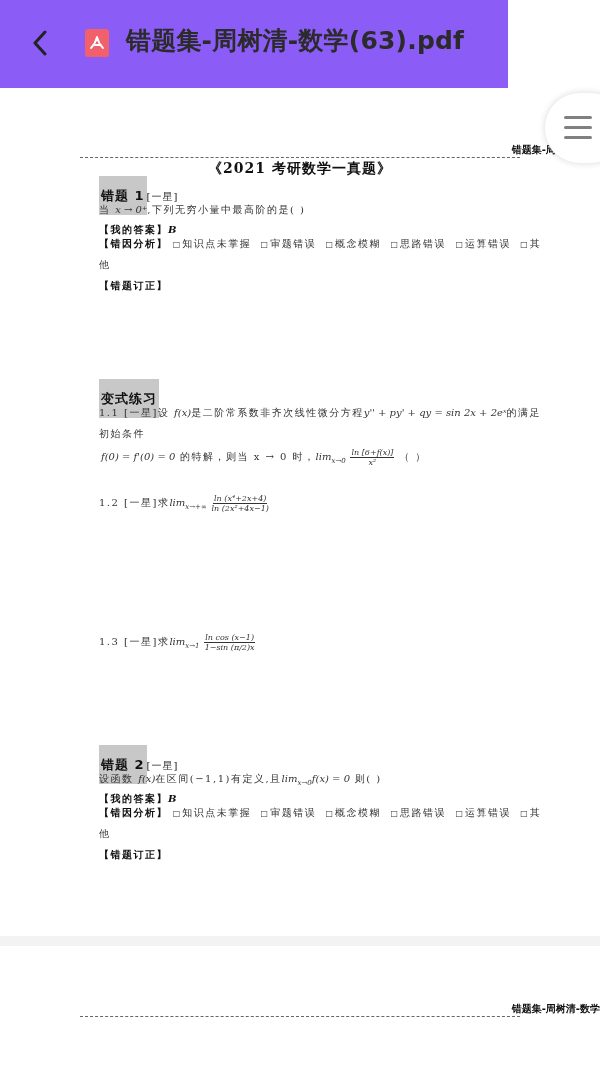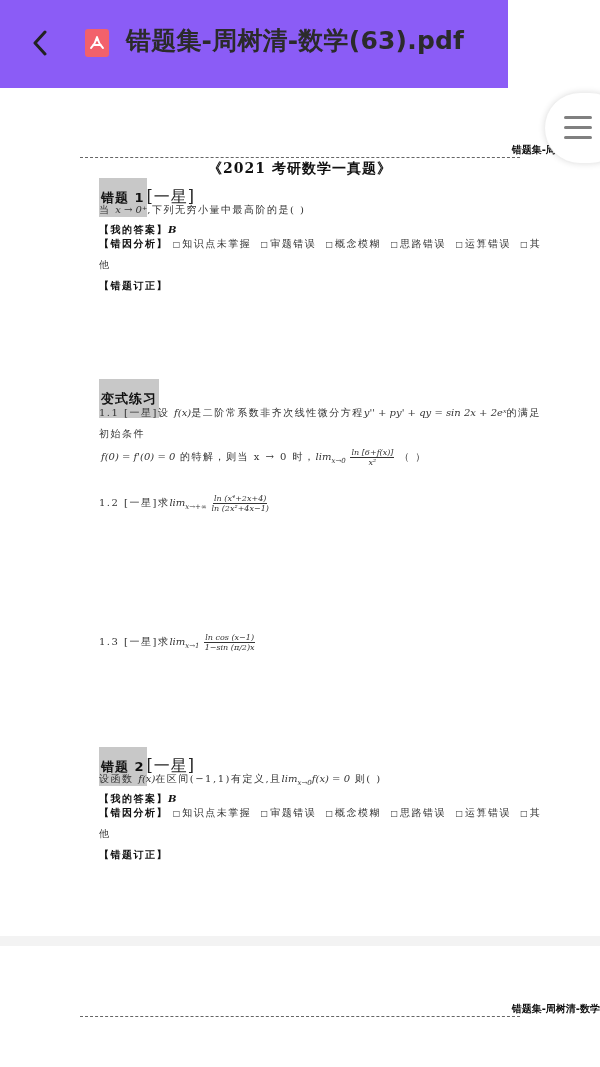--- a/index.html
+++ b/index.html
@@ -66,21 +66,21 @@
   .txt {
     position: absolute; left: 99px; font-size: 10px; color: #333;
     white-space: nowrap; letter-spacing: 1.5px;
   }
   .bold { font-weight: bold; color: #111; }
   .hl {
     background: #c8c8c8; font-weight: bold; color: #111;
     font-family: "DejaVu Sans", "Liberation Sans", sans-serif;
     font-size: 13px; padding: 12px 2px; letter-spacing: 1px;
   }
-  .star { font-size: 16px; color: #222; letter-spacing: 1px; }
+  .star { font-size: 10px; color: #222; letter-spacing: 1px; }
   .it { font-style: italic; letter-spacing: 0; text-align: right; }
   .frac {
     display: inline-flex; flex-direction: column; align-items: center;
     vertical-align: middle; font-style: italic; font-size: 8px; line-height: 9px;
     letter-spacing: 0;
   }
   .frac .num { border-bottom: 1px solid #333; padding: 0 1px; }
   .check { font-size: 8px; letter-spacing: 0; margin-right: 2px; }
   .opt { display: inline-block; }
 </style>

